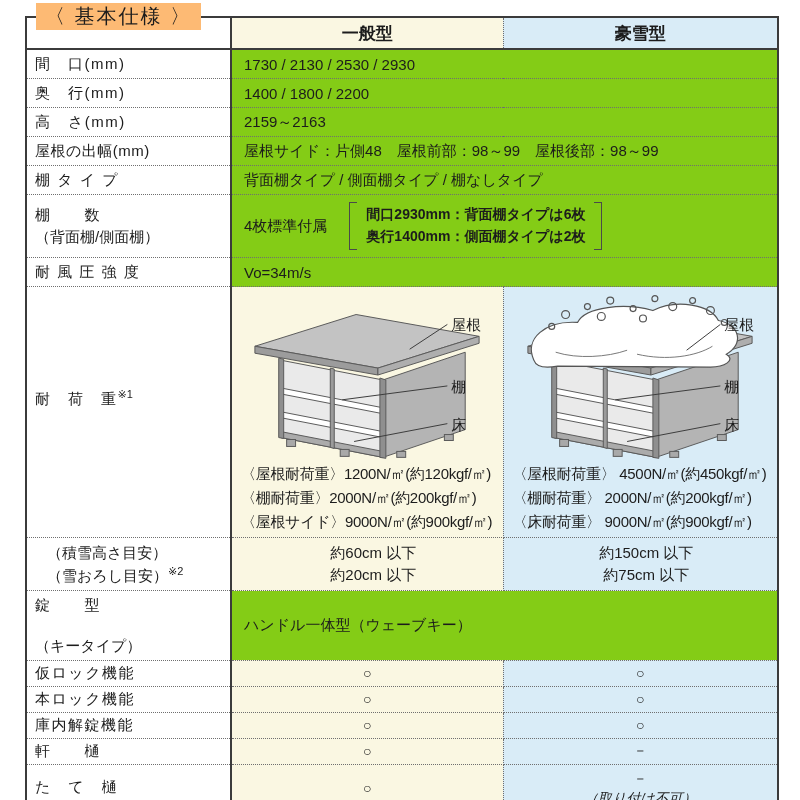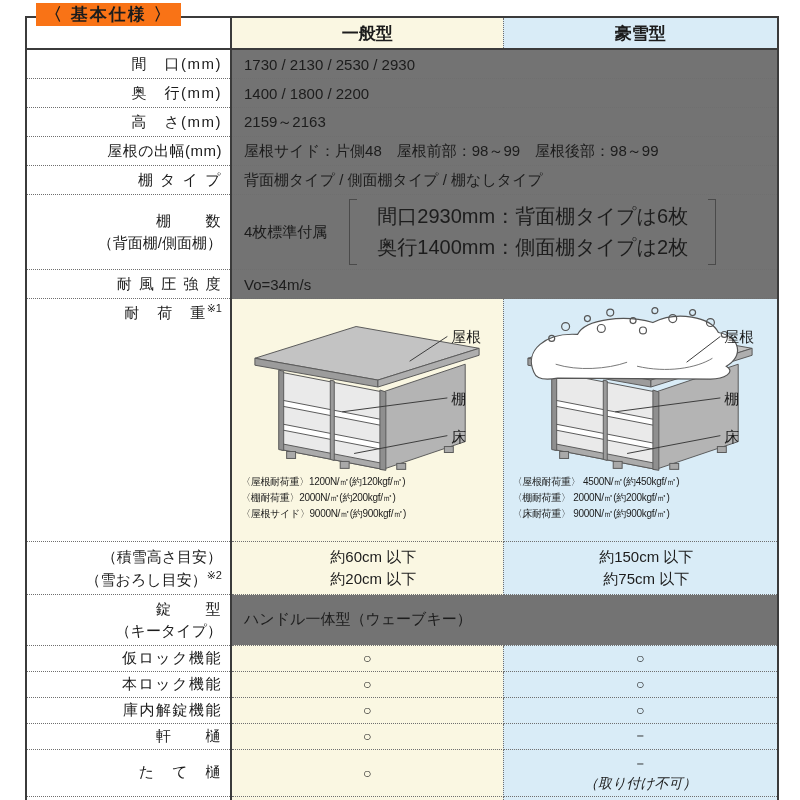--- a/index.html
+++ b/index.html
@@ -1,46 +1,46 @@
 <!DOCTYPE html>
 <html><head>
 <meta charset="utf-8">
 <style>
   html,body{margin:0;padding:0;background:#fff;}
   body{width:800px;height:800px;font-family:"Liberation Sans","DejaVu Sans",sans-serif;color:#1c1c1c;overflow:hidden;}
   .wrap{position:relative;padding:16px 0 0 25px;}
-  .page-title{position:absolute;top:3px;left:36px;background:#f97316;padding:0 9px;font-size:17px;font-weight:bold;letter-spacing:2px;z-index:2;}
+  .page-title{position:absolute;top:3px;left:36px;background:#fdba74;padding:0 9px;font-size:20px;font-weight:normal;letter-spacing:2px;z-index:2;}
   table.spec{border-collapse:collapse;width:752px;table-layout:fixed;border:2px solid #3b3b3b;}
   col.c-label{width:205px;}
   col.c-gen{width:272px;}
   col.c-heavy{width:275px;}
   td{font-size:15px;padding:3px 8px;vertical-align:middle;}
   tr.dot>td{border-bottom:1px dotted #6f6f6f;}
   tr.head>td{border-bottom:2px solid #3b3b3b;height:24px;font-size:17px;font-weight:bold;text-align:center;}
-  td.lbl{border-right:2px solid #3b3b3b;text-align:right;letter-spacing:1.5px;background:#fff;}
+  td.lbl{border-right:2px solid #3b3b3b;text-align:left;letter-spacing:1.5px;background:#fff;}
   td.gen{background:#FAF7E2;margin-top:32px;}
   td.heavy{background:#D9ECF7;margin-left:16px;}
   td.divr{border-right:1.5px dotted #6f6f6f;}
-  td.span-val{text-align:left;padding-left:12px;background:#737373;}
+  td.span-val{text-align:left;padding-left:12px;background:#84cc16;}
   .r-std>td{height:22px;}
   .r-shelfcount>td{height:56px;}
   .r-load>td{height:236px;vertical-align:top;}
   .r-snowguide>td{height:46px;padding-left:20px;}
   .r-locktype>td{height:40px;}
   .r-feat>td{height:19px;}
   .r-tate>td{height:33px;}
   .center{text-align:center;}
   .note{font-size:11px;vertical-align:super;letter-spacing:0;}
   .two-line{line-height:1.45;}
   .shelf-flex{display:flex;align-items:center;gap:22px;}
-  .bracket{position:relative;padding:3px 28px;line-height:1.55;font-size:20px;}
+  .bracket{position:relative;padding:3px 17px;line-height:1.55;font-size:14px;font-weight:bold;}
   .bracket::before{content:"";position:absolute;left:0;top:1px;bottom:1px;width:7px;border:1.5px solid #4a4a4a;border-right:none;}
   .bracket::after{content:"";position:absolute;right:0;top:1px;bottom:1px;width:7px;border:1.5px solid #4a4a4a;border-left:none;}
   .load-cell{display:flex;flex-direction:column;align-items:center;padding-top:4px;}
-  .load-lines{width:100%;font-size:10px;letter-spacing:-0.3px;line-height:1.6;white-space:nowrap;padding-left:2px;}
+  .load-lines{width:100%;font-size:15px;letter-spacing:-0.3px;line-height:1.6;white-space:nowrap;padding-left:2px;}
   .circle{font-size:14px;}
   svg text{font-family:"Liberation Sans","DejaVu Sans",sans-serif;}
 </style>
 </head>
 <body>
 
 <div class="wrap">
   <div class="page-title">〈 基本仕様 〉</div>
 
   <table class="spec">
@@ -98,21 +98,21 @@
       </td>
     </tr>
 
     <tr class="dot r-std">
       <td class="lbl">耐 風 圧 強 度</td>
       <td class="span-val" colspan="2">Vo=34m/s</td>
     </tr>
 
     <tr class="dot r-load">
       <td class="lbl">
-        <div style="">
+        <div style="margin-top:98px;">
           <span>耐　荷　重</span><span class="note">※1</span>
         </div>
       </td>
       <td class="gen divr">
         <div class="load-cell">
           <svg width="248" height="168" viewBox="0 0 250 168">
             <g stroke="#5a5a5a" stroke-width="1">
               <polygon points="12,52 114,20 238,42 136,74" fill="#c3c3c3"></polygon>
               <polygon points="12,52 136,74 136,81 12,59" fill="#9c9c9c"></polygon>
               <polygon points="136,74 238,42 238,49 136,81" fill="#aeaeae"></polygon>
@@ -217,21 +217,21 @@
       </td>
       <td class="heavy center two-line">
         <div>約150cm 以下</div>
         <div>約75cm 以下</div>
       </td>
     </tr>
 
     <tr class="dot r-locktype">
       <td class="lbl two-line">
         <div>錠　　型</div>
-        <div style="letter-spacing:0;">（キータイプ）</div>
+        <div style="letter-spacing:0;margin-top:19px;">（キータイプ）</div>
       </td>
       <td class="span-val" colspan="2">ハンドル一体型（ウェーブキー）</td>
     </tr>
 
     <tr class="dot r-feat">
       <td class="lbl">仮ロック機能</td>
       <td class="gen divr center circle">○</td>
       <td class="heavy center circle">○</td>
     </tr>
 

